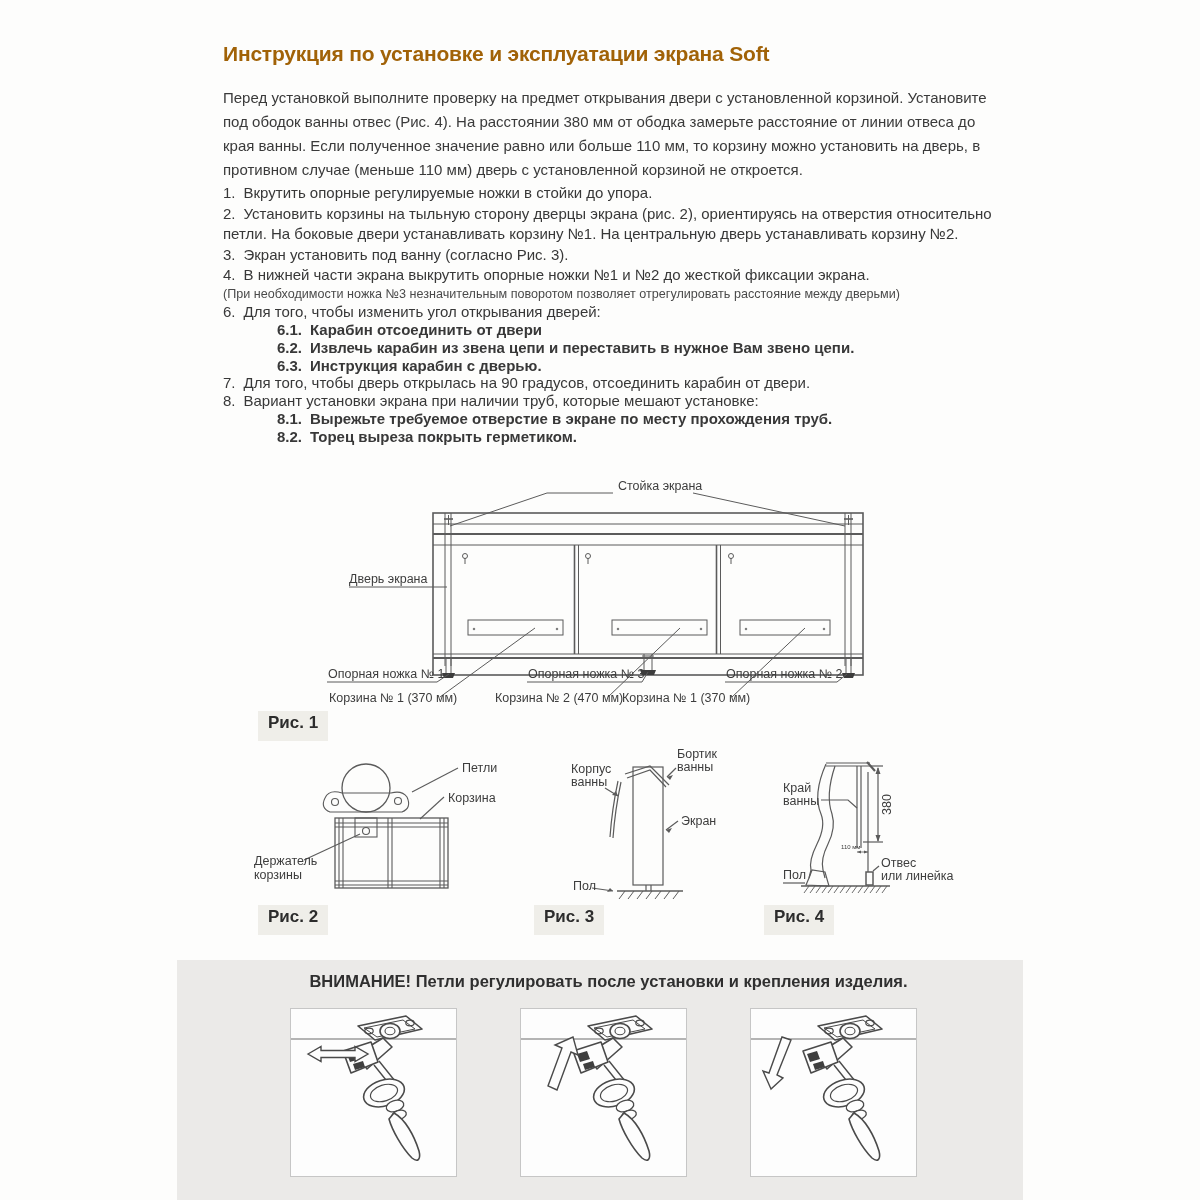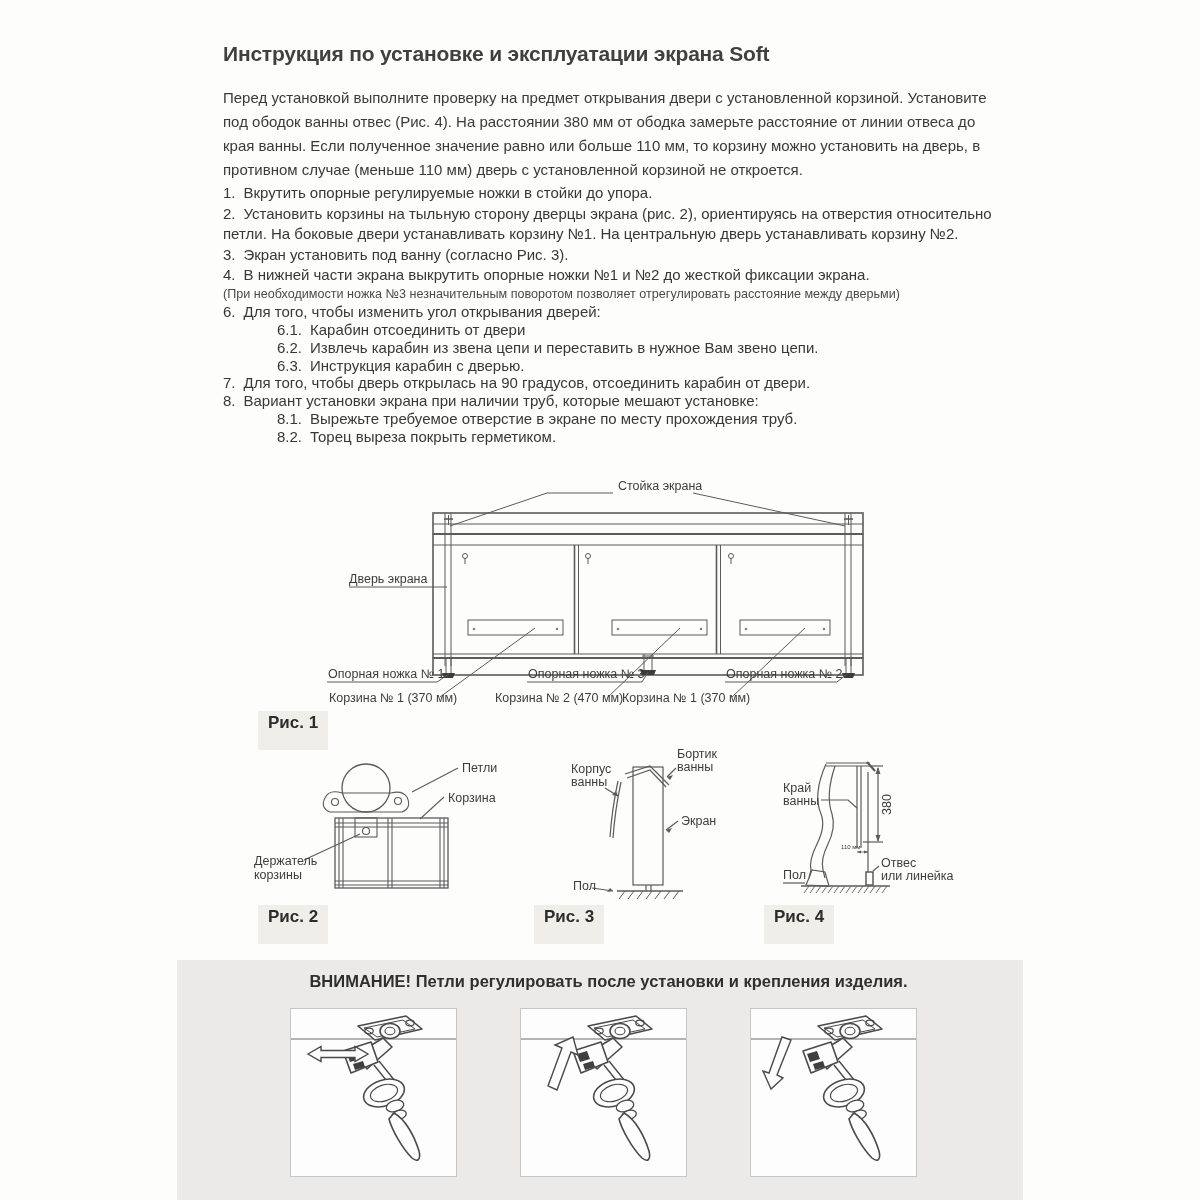--- a/index.html
+++ b/index.html
@@ -1,28 +1,28 @@
 <!DOCTYPE html>
 <html><head>
 <meta charset="utf-8">
 <style>
   html,body{margin:0;padding:0;}
   #page{position:relative;width:1200px;height:1200px;background:#fdfdfc;overflow:hidden;
         font-family:"Liberation Sans","DejaVu Sans",sans-serif;color:#343434;}
   .abs{position:absolute;}
-  #title{left:223px;top:42px;font-size:21px;font-weight:700;color:#404040;letter-spacing:-0.2px;}
+  #title{left:223px;top:42px;font-size:21px;font-weight:700;color:#a16207;letter-spacing:-0.2px;}
   #intro{left:223px;top:86px;width:786px;font-size:15px;line-height:24px;color:#3a3a3a;}
   #steps{left:223px;top:183px;width:786px;font-size:15px;line-height:20.5px;color:#383838;}
   .step{margin:0;}
   .step .n{margin-right:8px;}
-  .step.sub{padding-left:54px;}
+  .step.sub{padding-left:54px;font-weight:bold;}
   .step.tight{line-height:17.8px;}
   .step.note{font-size:12.6px;color:#4a4a4a;line-height:17.8px;}
   .figcap{background:#efeee9;color:#2c2c2c;font-size:17px;font-weight:700;
-          padding:2px 10px 17px;display:inline-block;}
+          padding:2px 10px 8px;display:inline-block;}
   #cap1{left:258px;top:711px;}
   #cap2{left:258px;top:905px;}
   #cap3{left:534px;top:905px;text-align:center;}
   #cap4{left:764px;top:905px;}
   svg text{font-family:"Liberation Sans","DejaVu Sans",sans-serif;fill:#3d3d3d;}
   .lbl{font-size:12.5px;}
   .lbl-sm{font-size:6px;}
   #gray-band{left:177px;top:960px;width:846px;height:240px;background:#ebeae8;}
   #warning{left:177px;top:972px;width:863px;text-align:center;font-size:16.5px;
            font-weight:700;color:#2f2f2f;}

